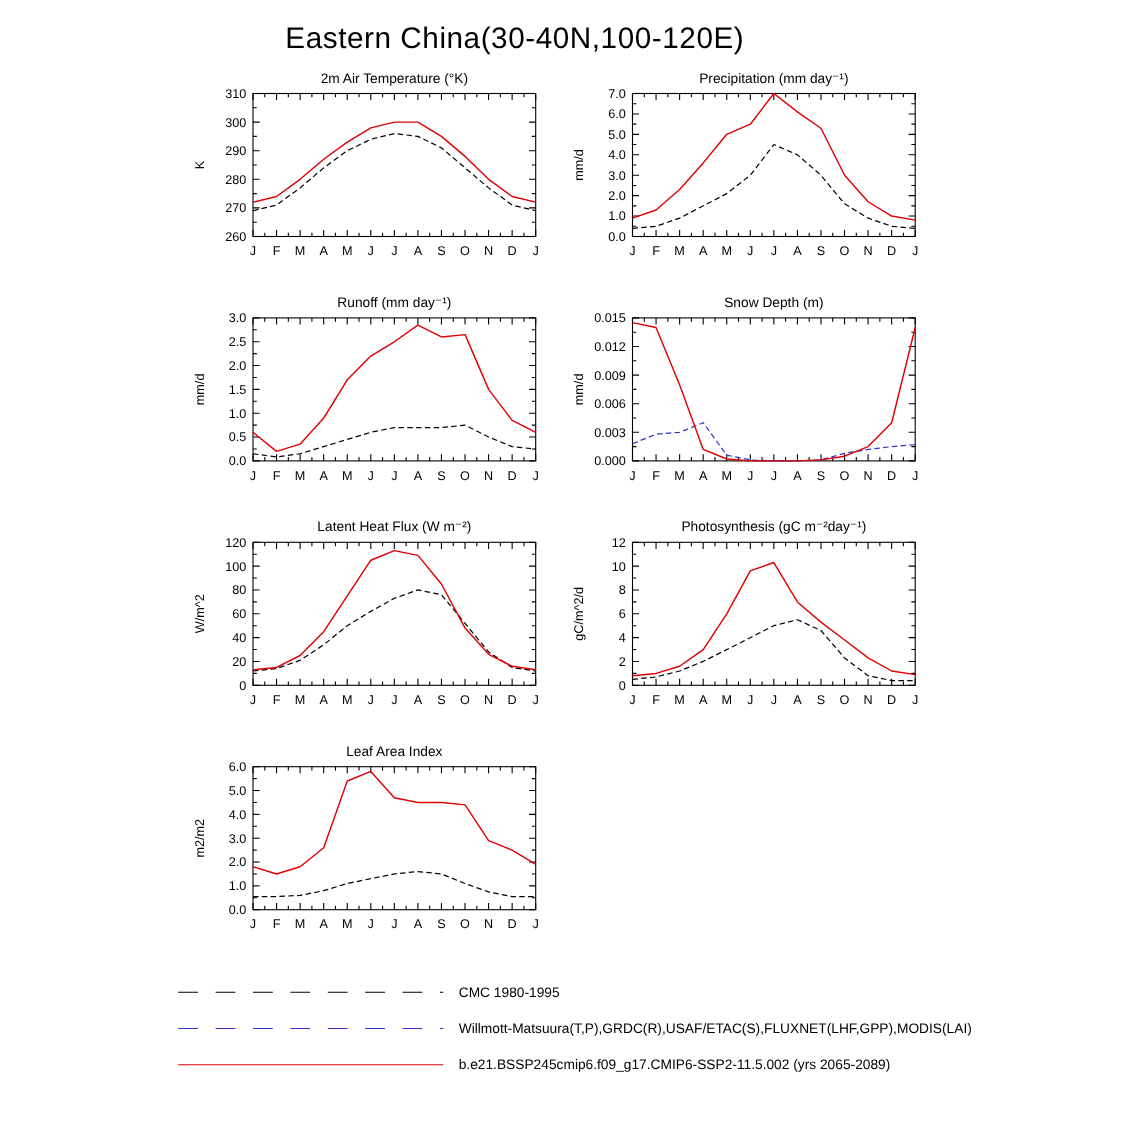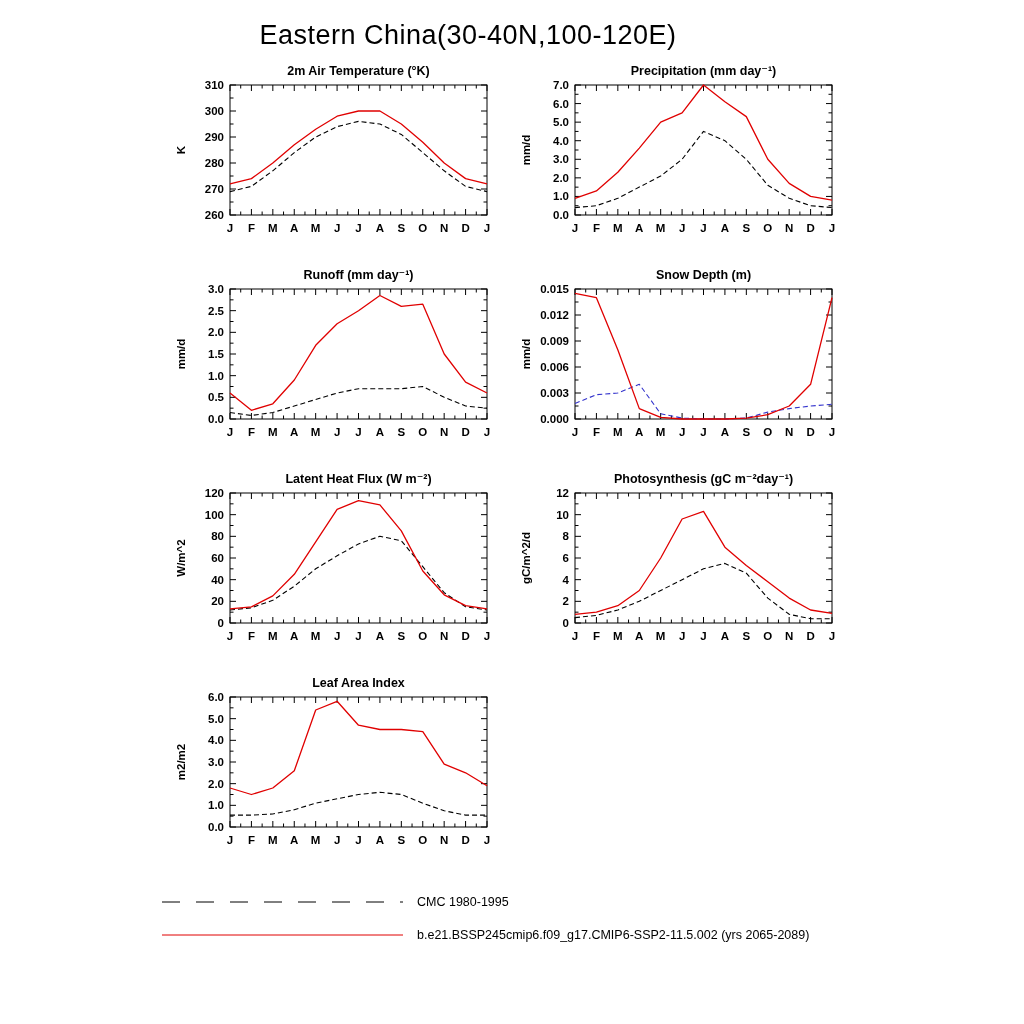--- a/index.html
+++ b/index.html
@@ -1,19 +1,19 @@
 <!DOCTYPE html>
 <html><head>
 <meta charset="utf-8">
 <style>
   html,body{margin:0;padding:0;background:#ffffff;}
   body{font-family:"Liberation Sans","DejaVu Sans",sans-serif;color:#000;}
   .page{position:relative;width:936px;height:1024px;background:#fff;overflow:hidden;}
   .fig-title{margin:20px 0 0 0;text-align:center;font-size:27px;font-weight:500;letter-spacing:0.5px;}
-  .panels{display:grid;grid-template-columns:345px 345px;column-gap:0;row-gap:8px;margin:10px 0 0 152px;font-weight:bold;}
+  .panels{display:grid;grid-template-columns:345px 345px;column-gap:0;row-gap:8px;margin:10px 0 0 152px;}
   .panel{width:345px;height:196px;}
   svg text{font-family:"Liberation Sans","DejaVu Sans",sans-serif;}
   .legend{margin:16px 0 0 160px;}
   .legend-row{display:flex;align-items:center;height:33px;}
   .legend-sample{flex:0 0 auto;}
   .legend-label{margin-left:12px;font-size:12.5px;}
 </style>
 </head>
 <body>
 
@@ -741,18 +741,24 @@
 
   <div class="legend">
     <div class="legend-row">
       <svg class="legend-sample" width="245" height="10">
         <line x1="2" y1="5" x2="243" y2="5" stroke-width="1" stroke="#000000" stroke-dasharray="18,16"></line>
       </svg>
       <span class="legend-label">CMC 1980-1995</span>
     </div>
     <div class="legend-row">
       <svg class="legend-sample" width="245" height="10">
+        <line x1="2" y1="5" x2="243" y2="5" stroke-width="1" stroke="#3333cc" stroke-dasharray="18,16"></line>
+      </svg>
+      <span class="legend-label">Willmott-Matsuura(T,P),GRDC(R),USAF/ETAC(S),FLUXNET(LHF,GPP),MODIS(LAI)</span>
+    </div>
+    <div class="legend-row">
+      <svg class="legend-sample" width="245" height="10">
         <line x1="2" y1="5" x2="243" y2="5" stroke-width="1" stroke="#e00000"></line>
       </svg>
       <span class="legend-label">b.e21.BSSP245cmip6.f09_g17.CMIP6-SSP2-11.5.002 (yrs 2065-2089)</span>
     </div>
   </div>
 </div>
 
 </body></html>

